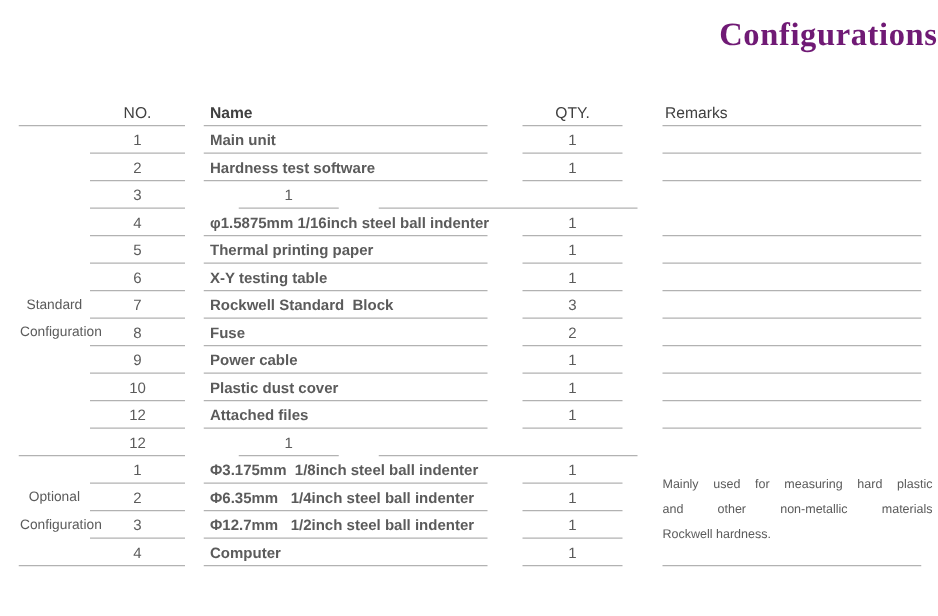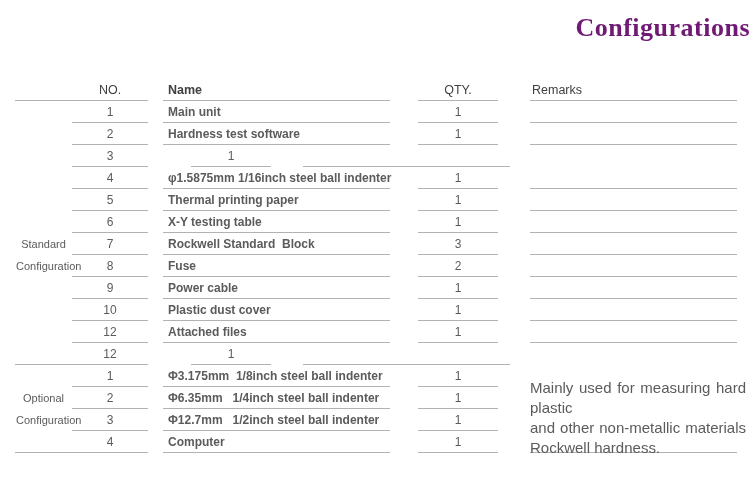--- a/index.html
+++ b/index.html
@@ -39,21 +39,21 @@
   .c-name{width:227px;justify-content:flex-start;padding-left:5px;white-space:pre;font-weight:bold;}
   .sp2{width:28px;}
   .c-qty{width:80px;justify-content:center;text-align:center;}
   .sp3{width:32px;}
   .c-remarks{width:207px;justify-content:flex-start;padding-left:2px;}
   .hdr{font-size:12.5px;color:#404040;}
   .opt-remark{
     position:absolute;
     left:515px;top:299px;
     width:216px;
-    font-size:15px;
+    font-size:10px;
     line-height:20px;
     color:#5b5b5b;
   }
   .opt-remark .rl{text-align:justify;}
   .opt-remark .rl.just{text-align-last:justify;}
 </style>
 </head>
 <body>
 
 <div class="page">

